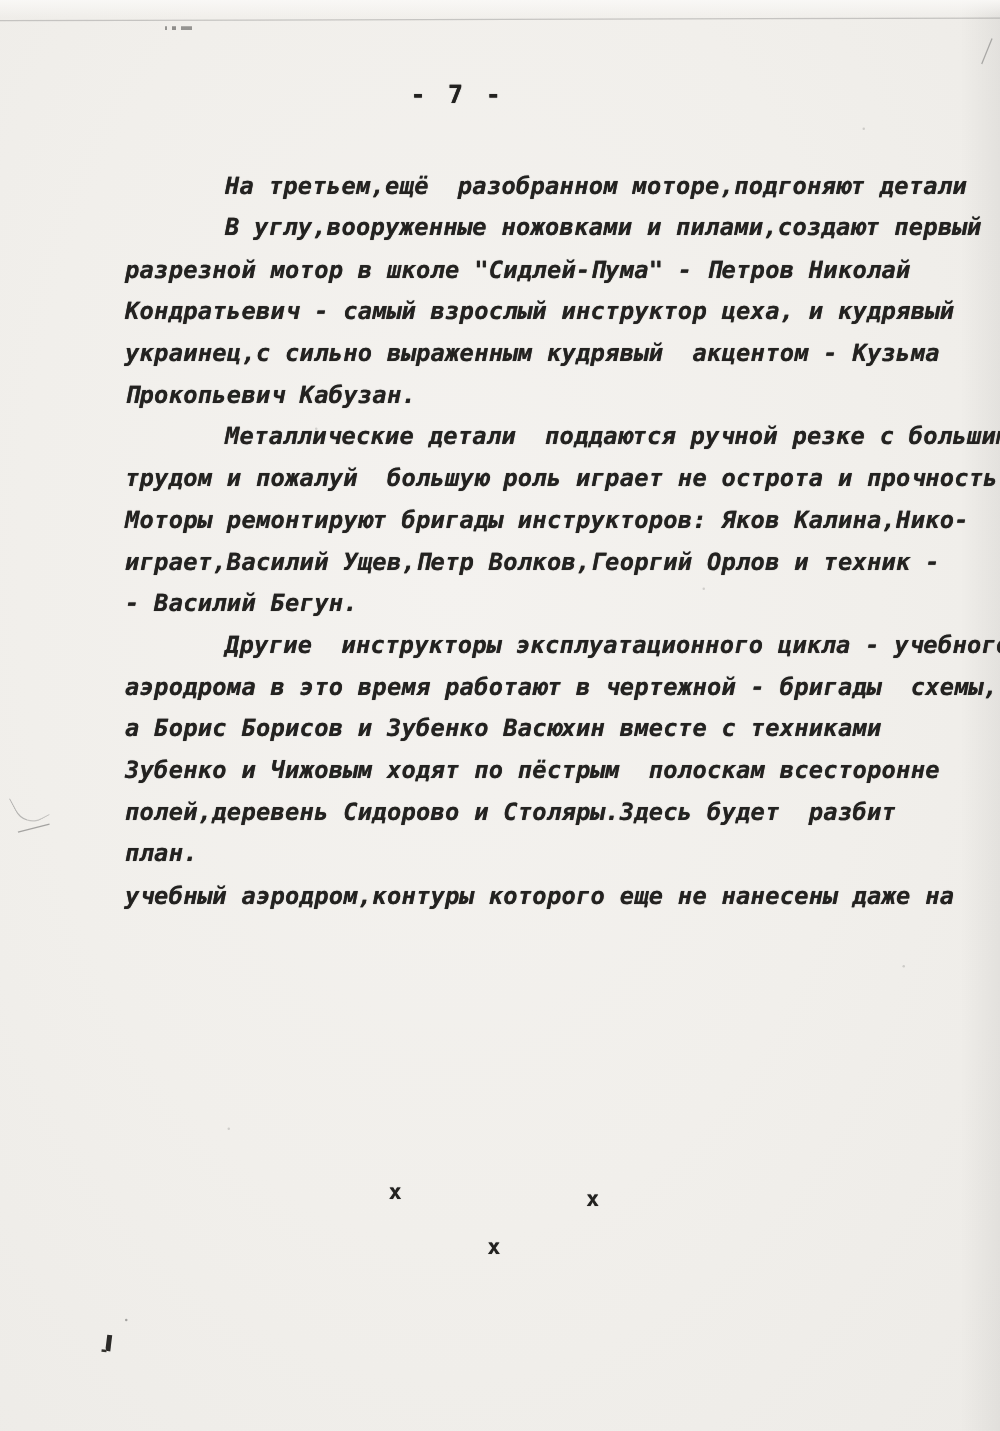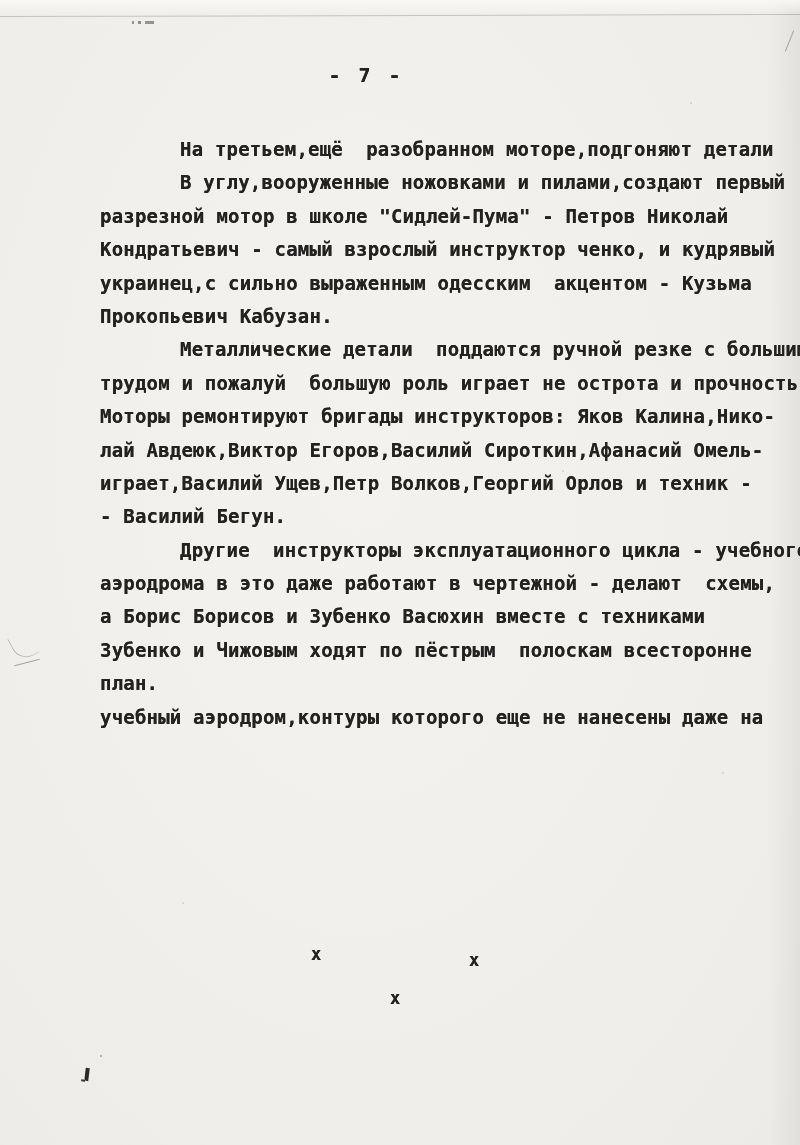--- a/index.html
+++ b/index.html
@@ -39,20 +39,21 @@
     width: 700px;
   }
   .line {
     white-space: pre;
     height: 33.4px;
     line-height: 33.4px;
     font-size: 19px;
     font-weight: bold;
     letter-spacing: 0.2px;
     text-shadow: 0 0 0.6px rgba(25,25,25,0.8);
+    font-style: italic;
   }
   .indent { text-indent: 80px; }
   .xmark {
     position: absolute;
     font-size: 17px;
     line-height: 17px;
     font-weight: bold;
     text-shadow: 0 0 0.6px rgba(25,25,25,0.8);
   }
   .xmark-1 { left: 311px; top: 946px; }
@@ -159,35 +160,35 @@
   <div class="speck sp5"></div>
   <div class="speck sp6"></div>
 
   <div class="page-number">- 7 -</div>
 
   <div class="body-text">
     <div class="line indent">На третьем,ещё  разобранном моторе,подгоняют детали</div>
 
     <div class="line indent">В углу,вооруженные ножовками и пилами,создают первый</div>
     <div class="line">разрезной мотор в школе "Сидлей-Пума" - Петров Николай</div>
-    <div class="line">Кондратьевич - самый взрослый инструктор ченко, и кудрявый</div>
-    <div class="line">украинец,с сильно выраженным одесским  акцентом - Кузьма</div>
+    <div class="line">Кондратьевич - самый взрослый инструктор цеха, и кудрявый</div>
+    <div class="line">украинец,с сильно выраженным кудрявый  акцентом - Кузьма</div>
     <div class="line">Прокопьевич Кабузан.</div>
 
     <div class="line indent">Металлические детали  поддаются ручной резке с большим</div>
     <div class="line">трудом и пожалуй  большую роль играет не острота и прочность</div>
     <div class="line">Моторы ремонтируют бригады инструкторов: Яков Калина,Нико-</div>
-    <div class="line">лай Авдеюк,Виктор Егоров,Василий Сироткин,Афанасий Омель-</div>
     <div class="line">играет,Василий Ущев,Петр Волков,Георгий Орлов и техник -</div>
     <div class="line">- Василий Бегун.</div>
 
     <div class="line indent">Другие  инструкторы эксплуатационного цикла - учебного</div>
-    <div class="line">аэродрома в это даже работают в чертежной - делают  схемы,</div>
+    <div class="line">аэродрома в это время работают в чертежной - бригады  схемы,</div>
     <div class="line">а Борис Борисов и Зубенко Васюхин вместе с техниками</div>
     <div class="line">Зубенко и Чижовым ходят по пёстрым  полоскам всесторонне</div>
+    <div class="line">полей,деревень Сидорово и Столяры.Здесь будет  разбит</div>
     <div class="line">план.</div>
     <div class="line">учебный аэродром,контуры которого еще не нанесены даже на</div>
   </div>
 
   <span class="xmark xmark-1">x</span>
   <span class="xmark xmark-2">x</span>
   <span class="xmark xmark-3">x</span>
 
 </div>
 

